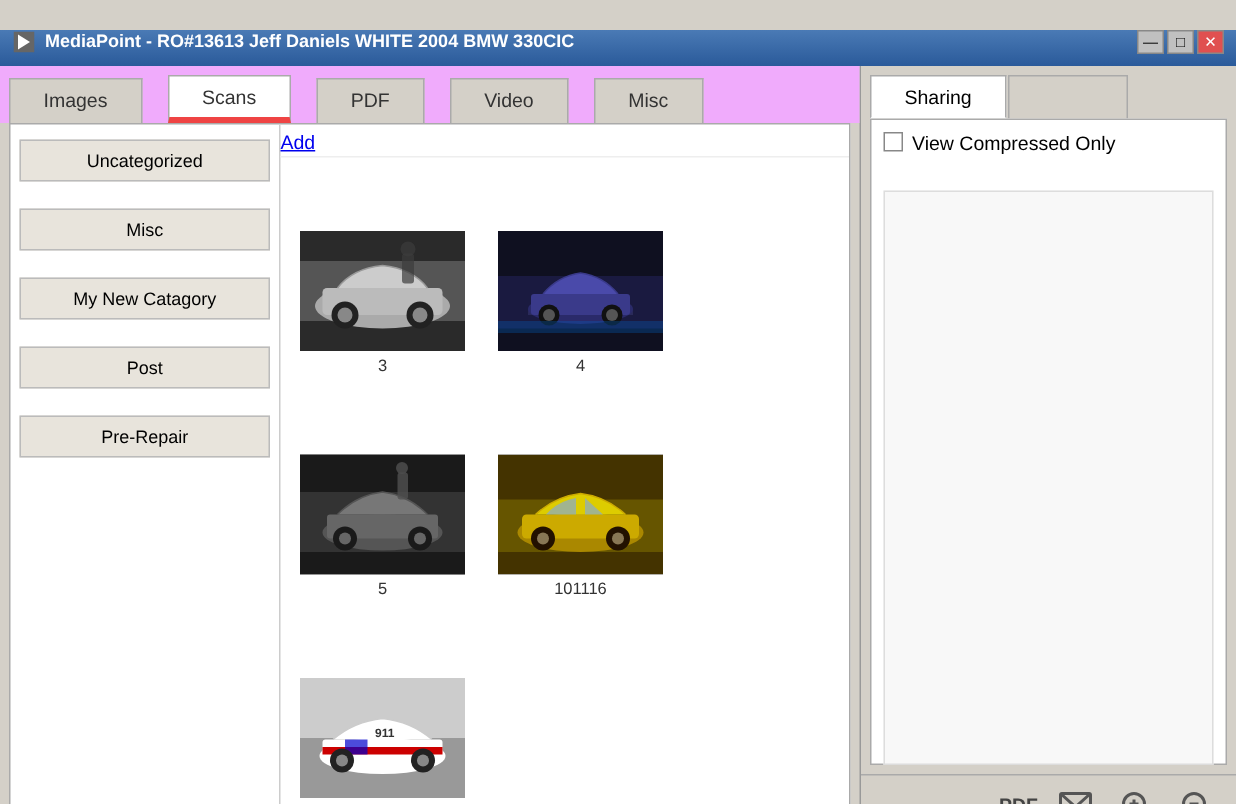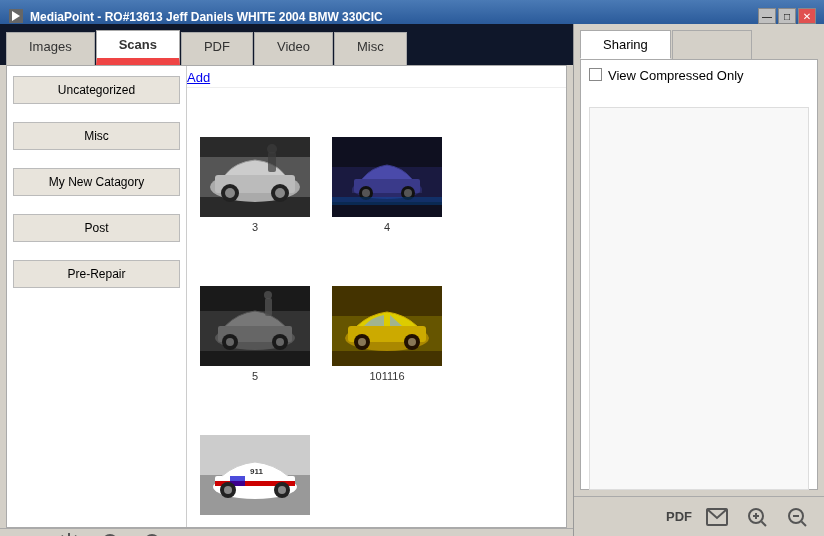--- a/index.html
+++ b/index.html
@@ -11,23 +11,24 @@
       height: 536px;
       overflow: hidden;
     }
 
     
     .titlebar {
       background: linear-gradient(to bottom, #4a7ab5, #2a5a9a);
       color: white;
       height: 24px;
       display: flex;
-      align-items: flex-end;
+      align-items: flex-start;
       padding: 0 8px;
       user-select: none;
+      margin-top: 20px;
     }
     .titlebar-icon {
       width: 16px;
       height: 16px;
       margin-right: 6px;
       display: flex;
       align-items: center;
       justify-content: center;
     }
     .titlebar-title {
@@ -64,39 +65,39 @@
       flex: 1;
       display: flex;
       flex-direction: column;
       background: #d4d0c8;
       border-right: 1px solid #999;
     }
 
     
     .tabs {
       display: flex;
-      background: #0f172a;
+      background: #f0abfc;
       padding: 6px 6px 0 6px;
-      gap: 1px;
+      gap: 17px;
     }
     .tab {
       padding: 6px 22px;
       background: #d4d0c8;
       border: 1px solid #aaa;
       border-bottom: none;
       cursor: pointer;
       font-size: 13px;
       color: #333;
       position: relative;
     }
     .tab.active {
       background: white;
-      border-bottom: 7px solid #ef4444;
+      border-bottom: 4px solid #ef4444;
       z-index: 2;
-      font-weight: bold;
+      font-weight: normal;
     }
     .tab:not(.active) {
       top: 2px;
     }
 
     
     .tab-content {
       flex: 1;
       background: white;
       border: 1px solid #aaa;

